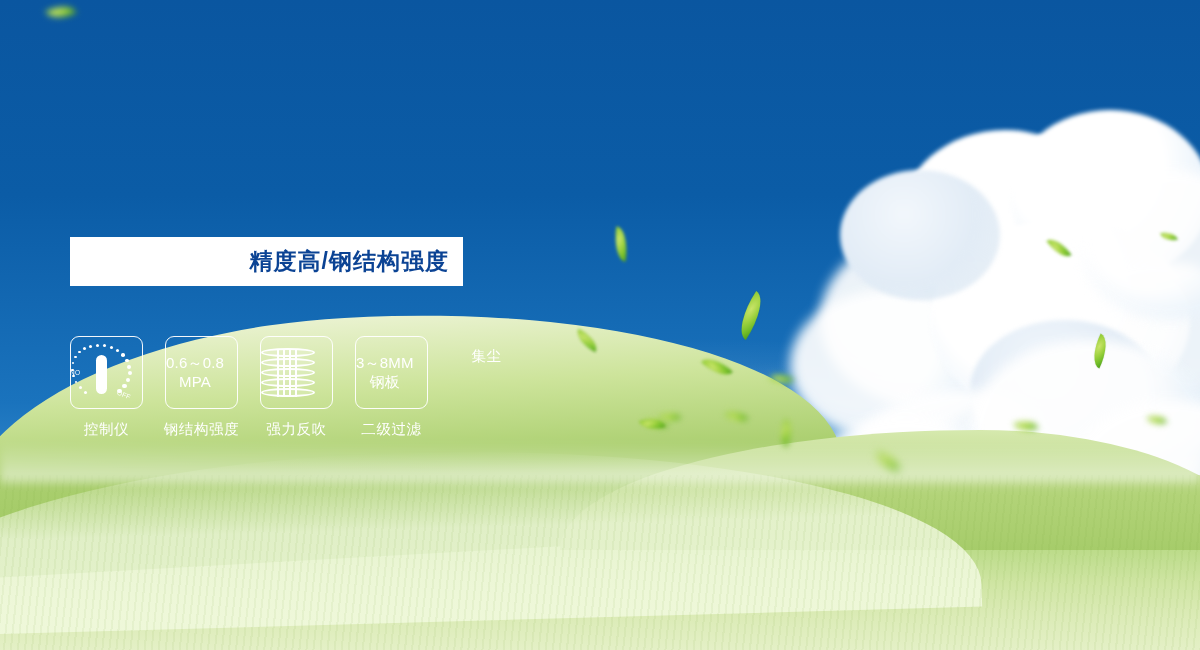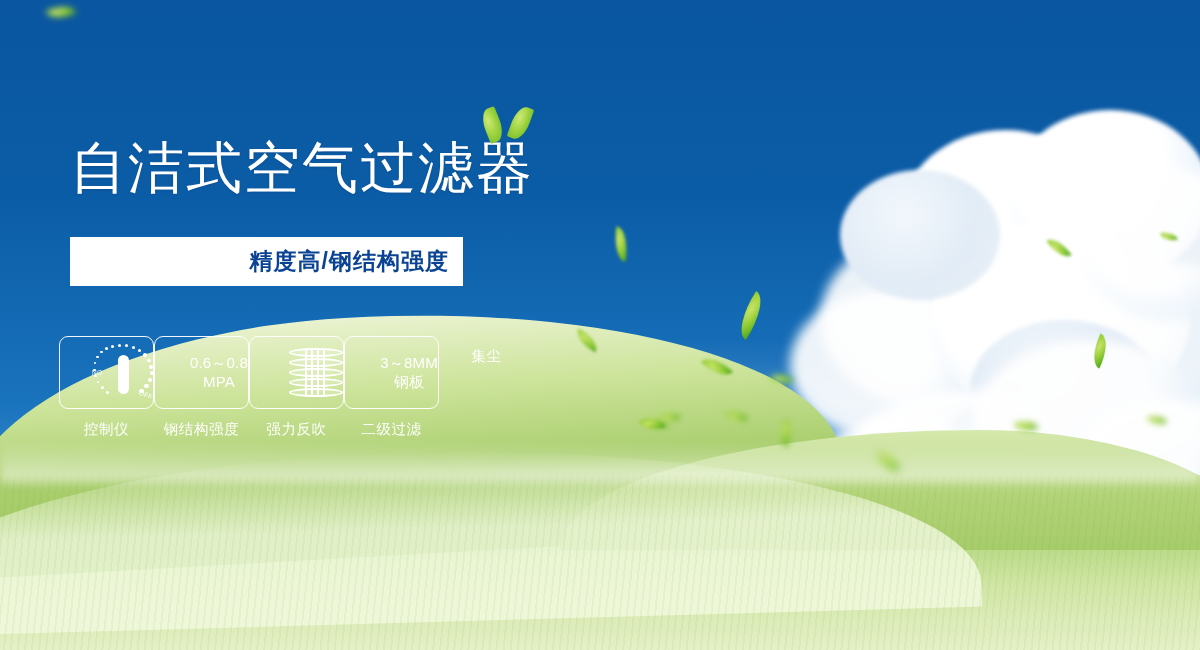--- a/index.html
+++ b/index.html
@@ -139,25 +139,25 @@
     white-space:nowrap;
   }
 
   
   #features{
     position:absolute; left:70px; top:336px;
     display:flex; gap:22px;
   }
   .feature{ width:73px; display:flex; flex-direction:column; align-items:center; }
   .feat-box{
-    width:95px; height:73px;
+    width:73px; height:73px;
     border:1.6px solid rgba(255,255,255,.95);
     border-radius:9px;
     display:flex; flex-direction:column;
-    align-items:flex-end; justify-content:center;
+    align-items:flex-start; justify-content:center;
     color:#ffffff;
     position:relative;
     overflow:hidden;
   }
   .feat-text{
     font-size:15px; line-height:1.22; text-align:center;
     letter-spacing:.2px; font-weight:400;
     white-space:pre-line;
   }
   .feat-label{
@@ -287,27 +287,20 @@
   <div class="leaf blur2" style="left:780px; top:420px; width:12px; height:26px; transform:rotate(22deg);"></div>
   <div class="leaf blur2" style="left:645px; top:418px; width:22px; height:11px; transform:rotate(-12deg);"></div>
   <div class="leaf blur1" style="left:1053px;top:235px; width:12px; height:26px; transform:rotate(-36deg);"></div>
   <div class="leaf" style="left:1093px;top:335px; width:14px; height:32px; transform:rotate(26deg);"></div>
   <div class="leaf blur1" style="left:1161px;top:232px; width:16px; height:9px;  transform:rotate(-8deg);"></div>
   <div class="leaf blur2" style="left:1015px;top:420px; width:22px; height:12px; transform:rotate(-18deg);"></div>
   <div class="leaf blur2" style="left:1148px;top:415px; width:18px; height:10px; transform:rotate(-14deg);"></div>
   <div class="leaf blur3" style="left:875px; top:455px; width:26px; height:13px; transform:rotate(16deg);"></div>
   <div class="leaf blur2" style="left:660px; top:412px; width:20px; height:10px; transform:rotate(-20deg);"></div>
 
-  <div id="headline">
-    <div class="sprout">
-      <div class="lf left"></div>
-      <div class="lf right"></div>
-    </div>
-    <span>自洁式空气过滤器</span>
-  </div>
 
   <div id="subbanner">
     <div id="sub-right">
       <span class="txt">精度高/钢结构强度</span>
     </div>
   </div>
 
   <div id="features">
 
     <div class="feature">

